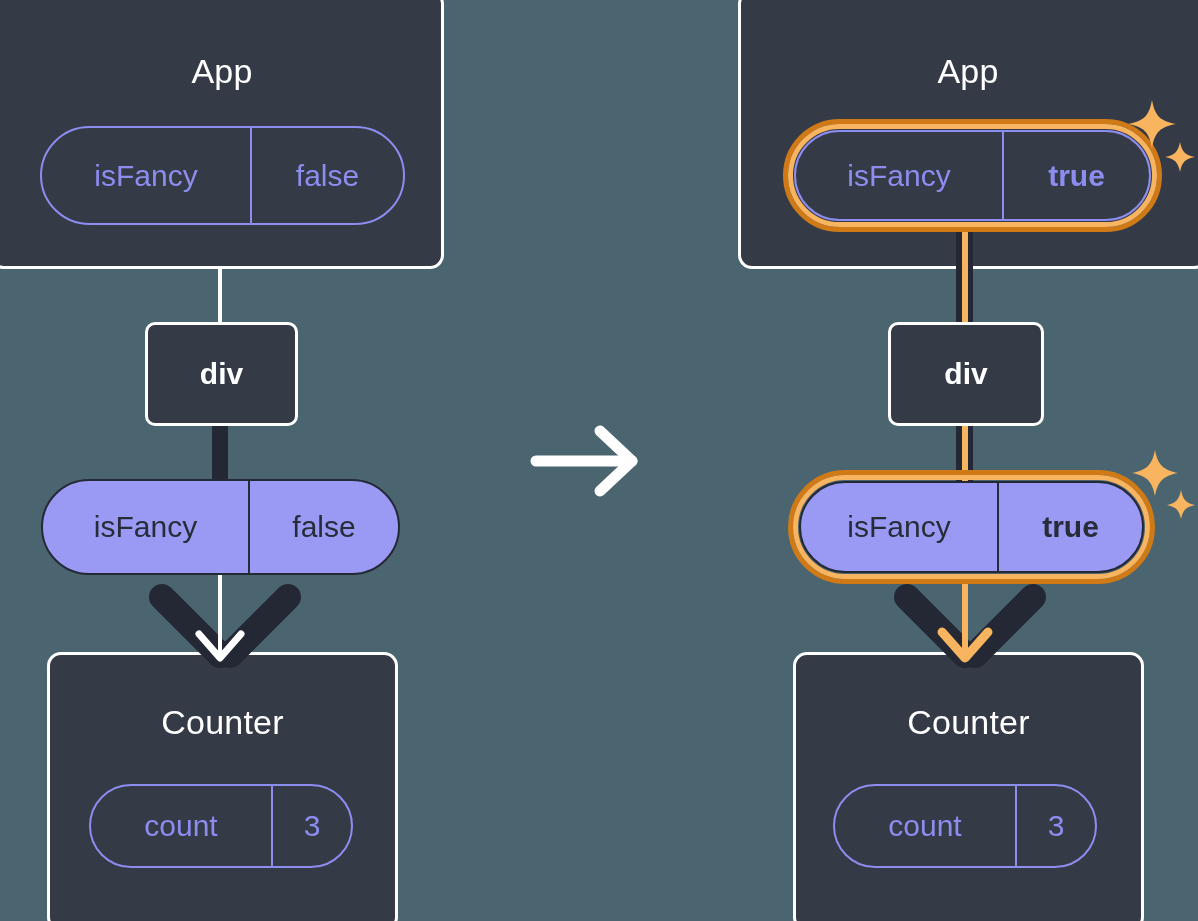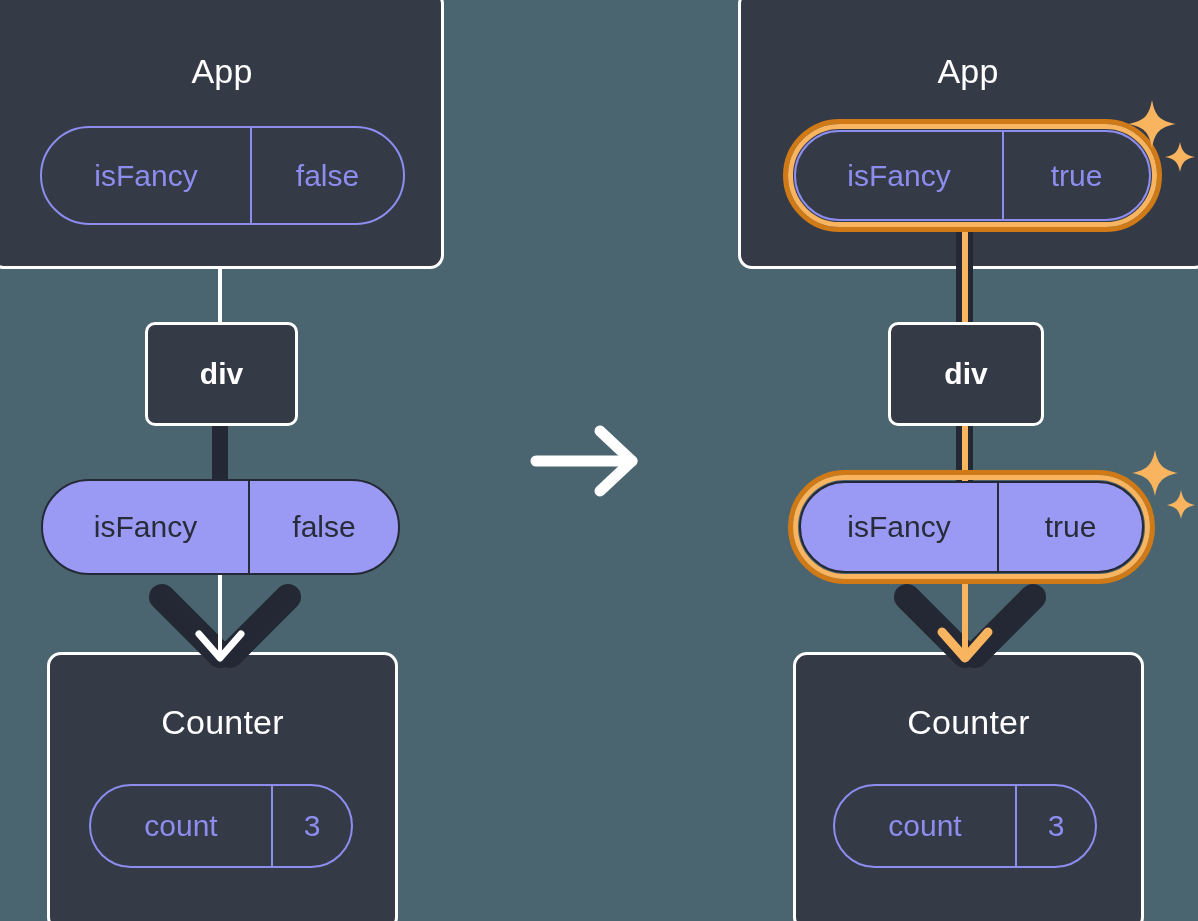--- a/index.html
+++ b/index.html
@@ -72,21 +72,21 @@
     color:#272c38;
     overflow:hidden;
     z-index:7;
   }
   .pill-solid .cell{
     display:flex;align-items:center;justify-content:center;
     font-size:30px;white-space:nowrap;
   }
   .pill-solid .cell.key{flex:0 0 auto;}
   .pill-solid .cell.val{flex:1 1 auto;border-left:2px solid #272c38;}
-  .bold{font-weight:400;}
+  .bold{font-weight:700;}
 
   
   .ring-outer{
     position:absolute;
     box-sizing:border-box;
     border:5px solid #cf7a16;
     border-radius:999px;
     z-index:8;
     pointer-events:none;
   }

